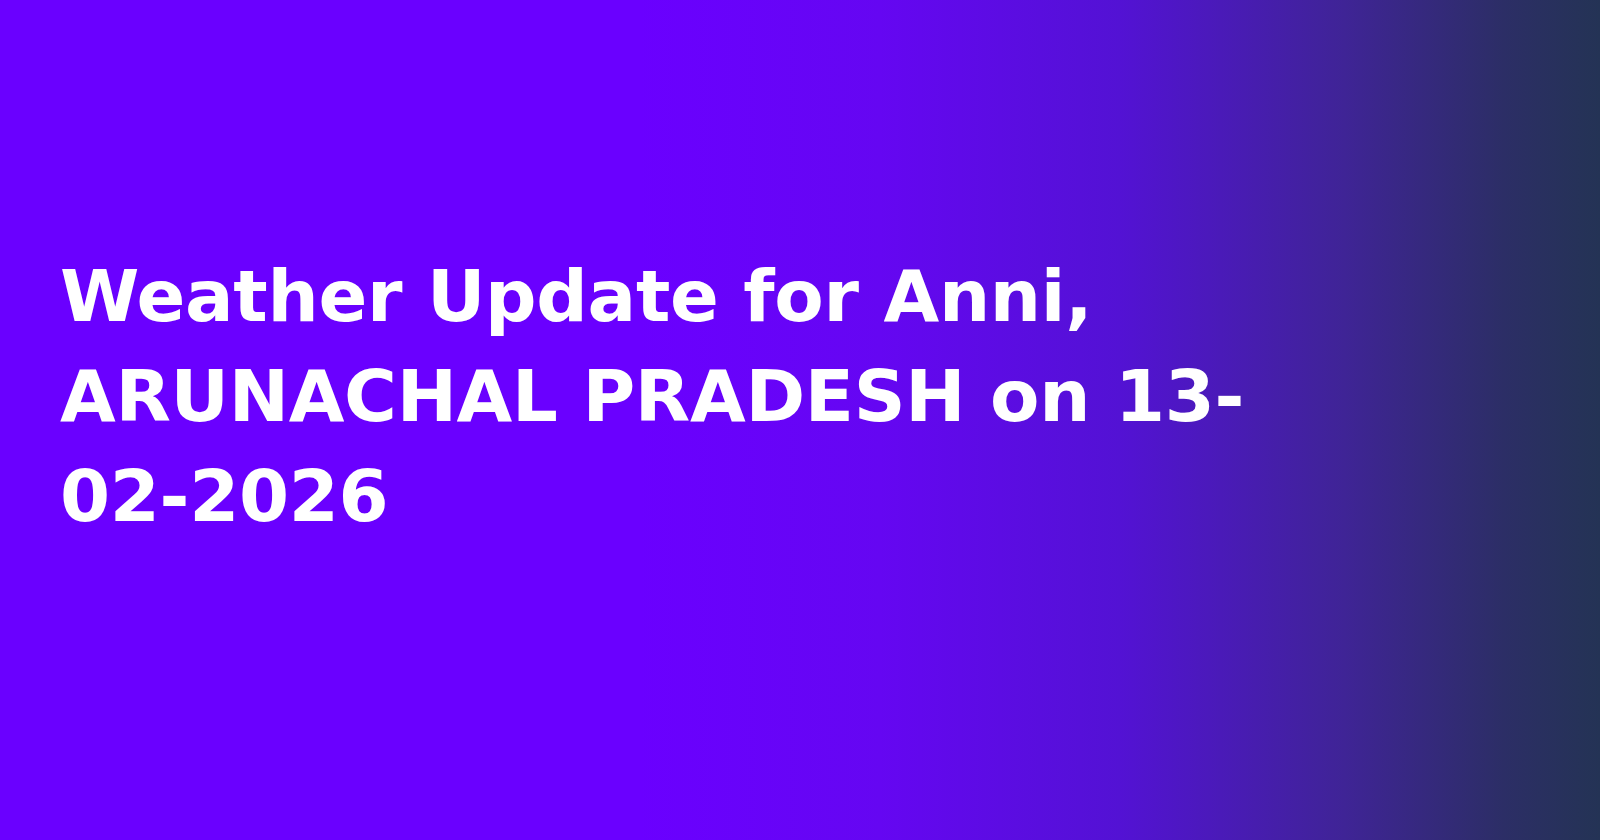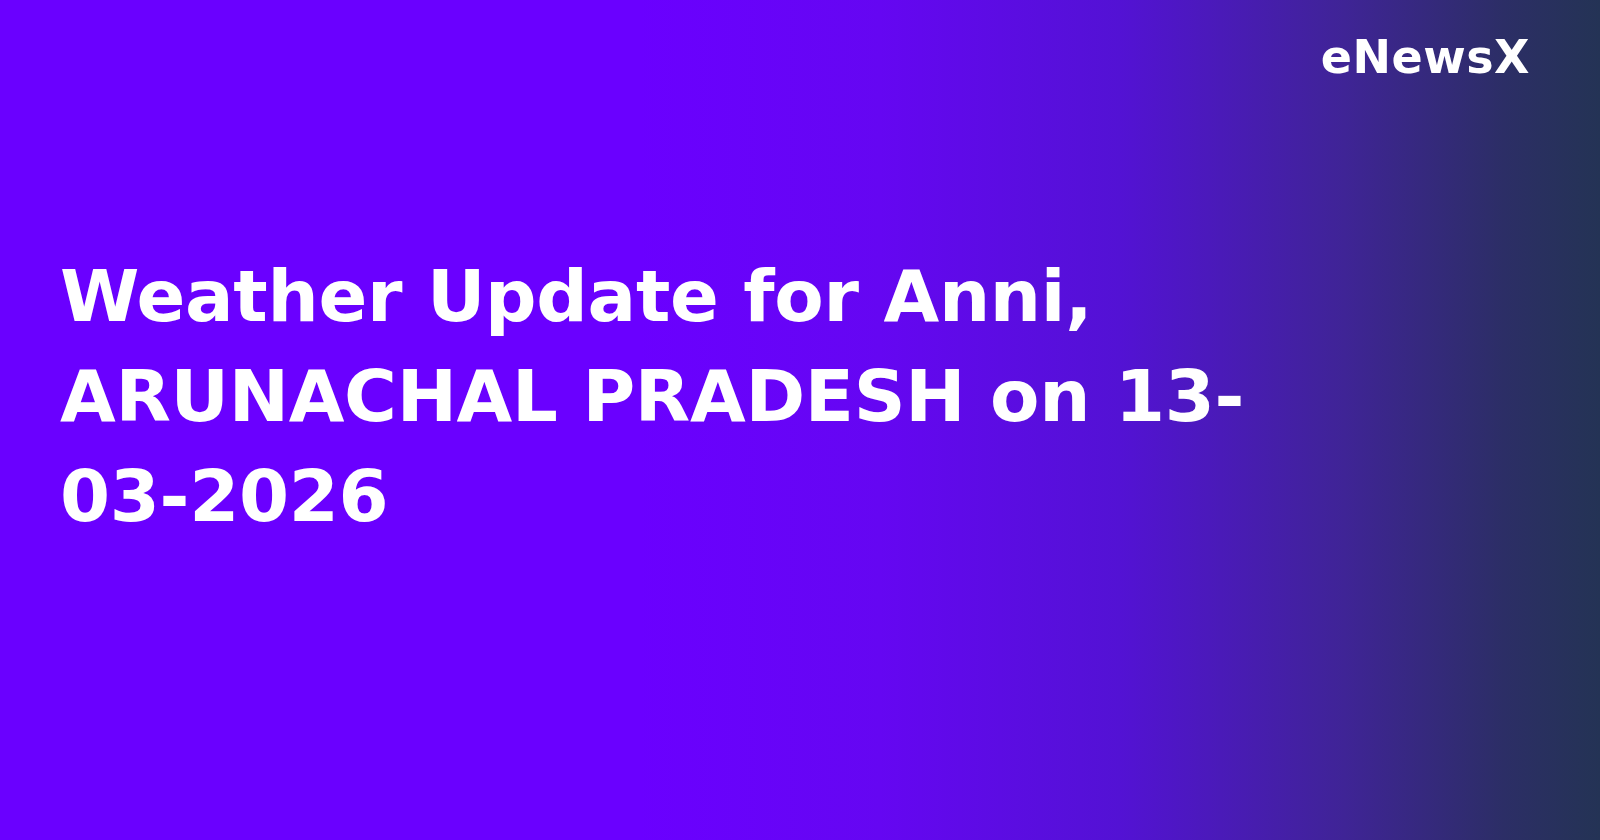--- a/index.html
+++ b/index.html
@@ -62,19 +62,18 @@
     line-height: 100px;
     letter-spacing: -0.3px;
     word-wrap: break-word;
   }
 </style>
 </head>
 <body>
 
 <div id="banner">
 
-  <div id="brand-logo">eNewsX</div>
 
   <div id="headline-block">
-    <h1 id="headline">Weather Update for Anni, ARUNACHAL PRADESH on 13-03-2026</h1>
+    <h1 id="headline">Weather Update for Anni, ARUNACHAL PRADESH on 13-02-2026</h1>
   </div>
 
 </div>
 
 </body></html>

